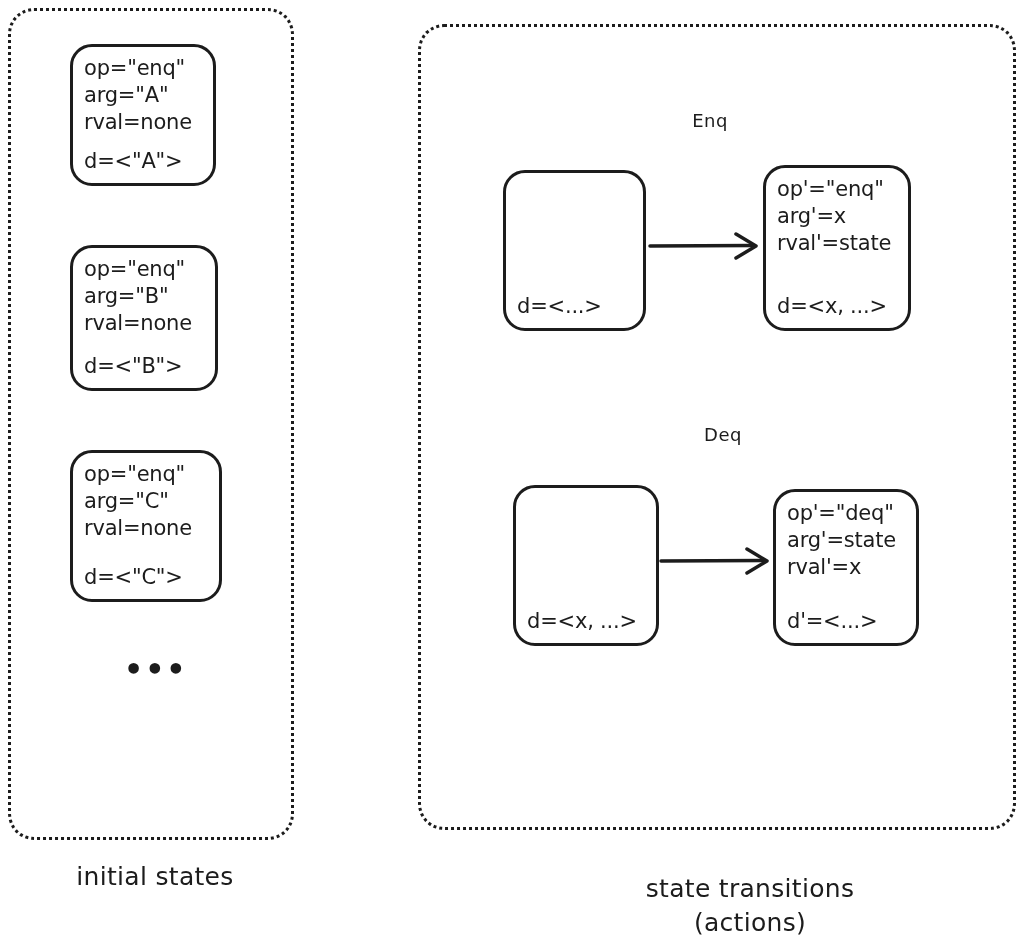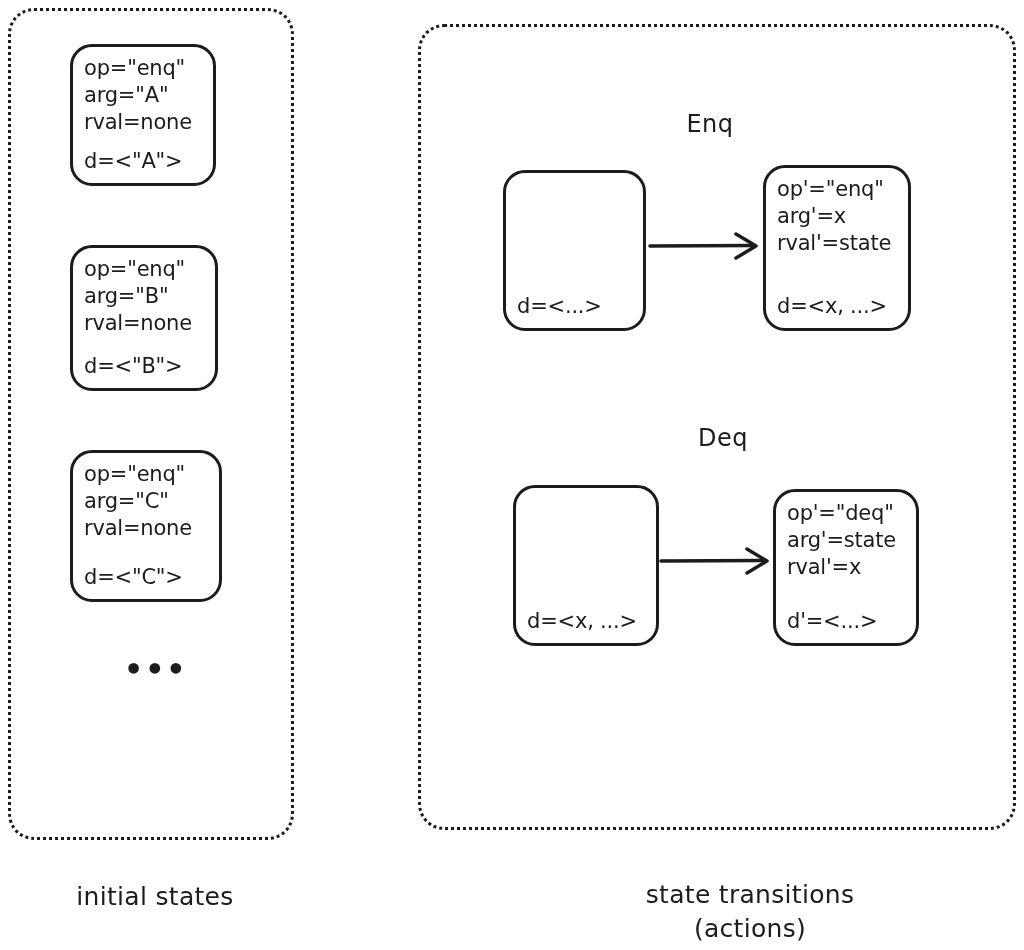--- a/index.html
+++ b/index.html
@@ -82,21 +82,21 @@
   
   #enq-pre-box  { left: 503px; top: 170px; width: 143px; height: 161px; }
   #enq-post-box { left: 763px; top: 165px; width: 148px; height: 166px; }
   #deq-pre-box  { left: 513px; top: 485px; width: 146px; height: 161px; }
   #deq-post-box { left: 773px; top: 489px; width: 146px; height: 157px; }
 
   
   .action-title {
     position: absolute;
     font-family: "DejaVu Sans", sans-serif;
-    font-size: 24px;
+    font-size: 18px;
     color: #1c1c1c;
     text-align: center;
     width: 200px;
     letter-spacing: 0.5px;
   }
   #enq-title { left: 610px; top: 110px; }
   #deq-title { left: 623px; top: 424px; }
 
   
   .arrow {
@@ -122,28 +122,27 @@
     position: absolute;
     font-family: "DejaVu Sans", sans-serif;
     font-size: 25px;
     color: #1c1c1c;
     text-align: center;
     letter-spacing: 0.3px;
     line-height: 34px;
   }
   #caption-initial-states {
     left: 20px;
-    top: 880px;
+    top: 860px;
     width: 270px;
   }
   #caption-state-transitions {
     left: 600px;
     top: 872px;
     width: 300px;
-    margin-top: 6px;
   }
 </style>
 </head>
 <body>
 
 <div id="canvas">
 
   <div id="group-initial-states" class="group-box"></div>
 
   <div id="init-box-0" class="state-box">

